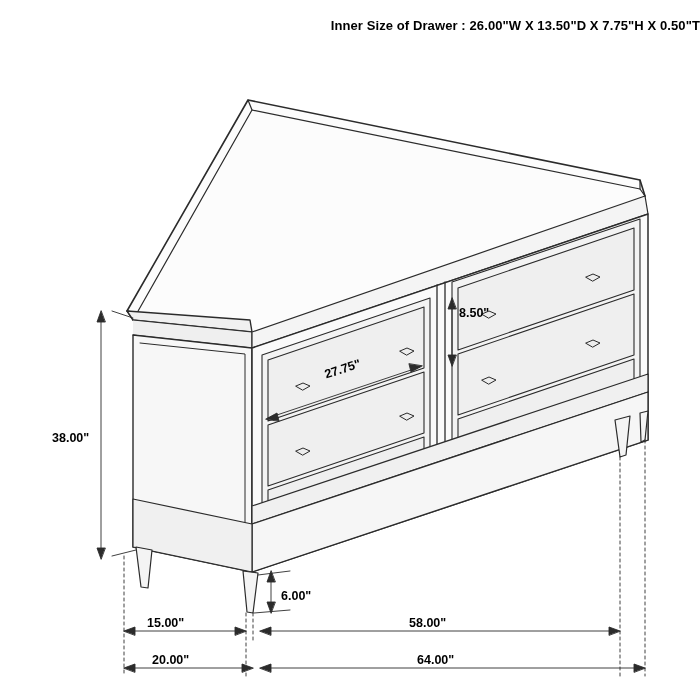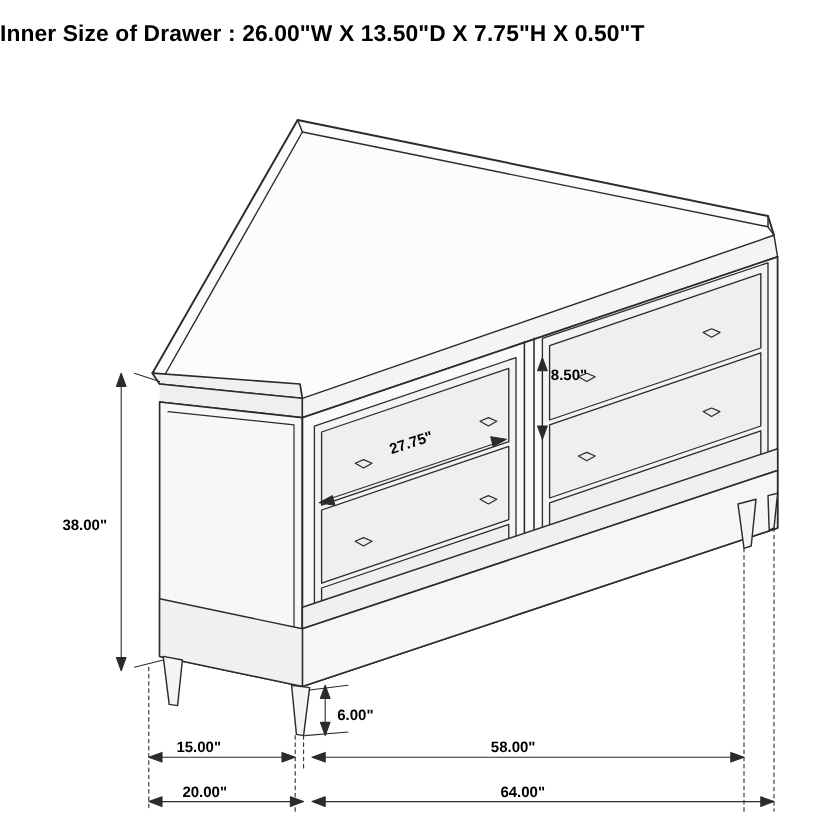--- a/index.html
+++ b/index.html
@@ -18,22 +18,22 @@
   #stage {
     position: relative;
     width: 700px;
     height: 700px;
   }
   .title {
     position: absolute;
     top: 18px;
     left: 0;
     width: 700px;
-    text-align: left;
-    font-size: 19px;
+    text-align: right;
+    font-size: 13px;
     font-weight: bold;
     letter-spacing: 0.1px;
   }
   svg.drawing {
     position: absolute;
     top: 0;
     left: 0;
     width: 700px;
     height: 700px;
   }

